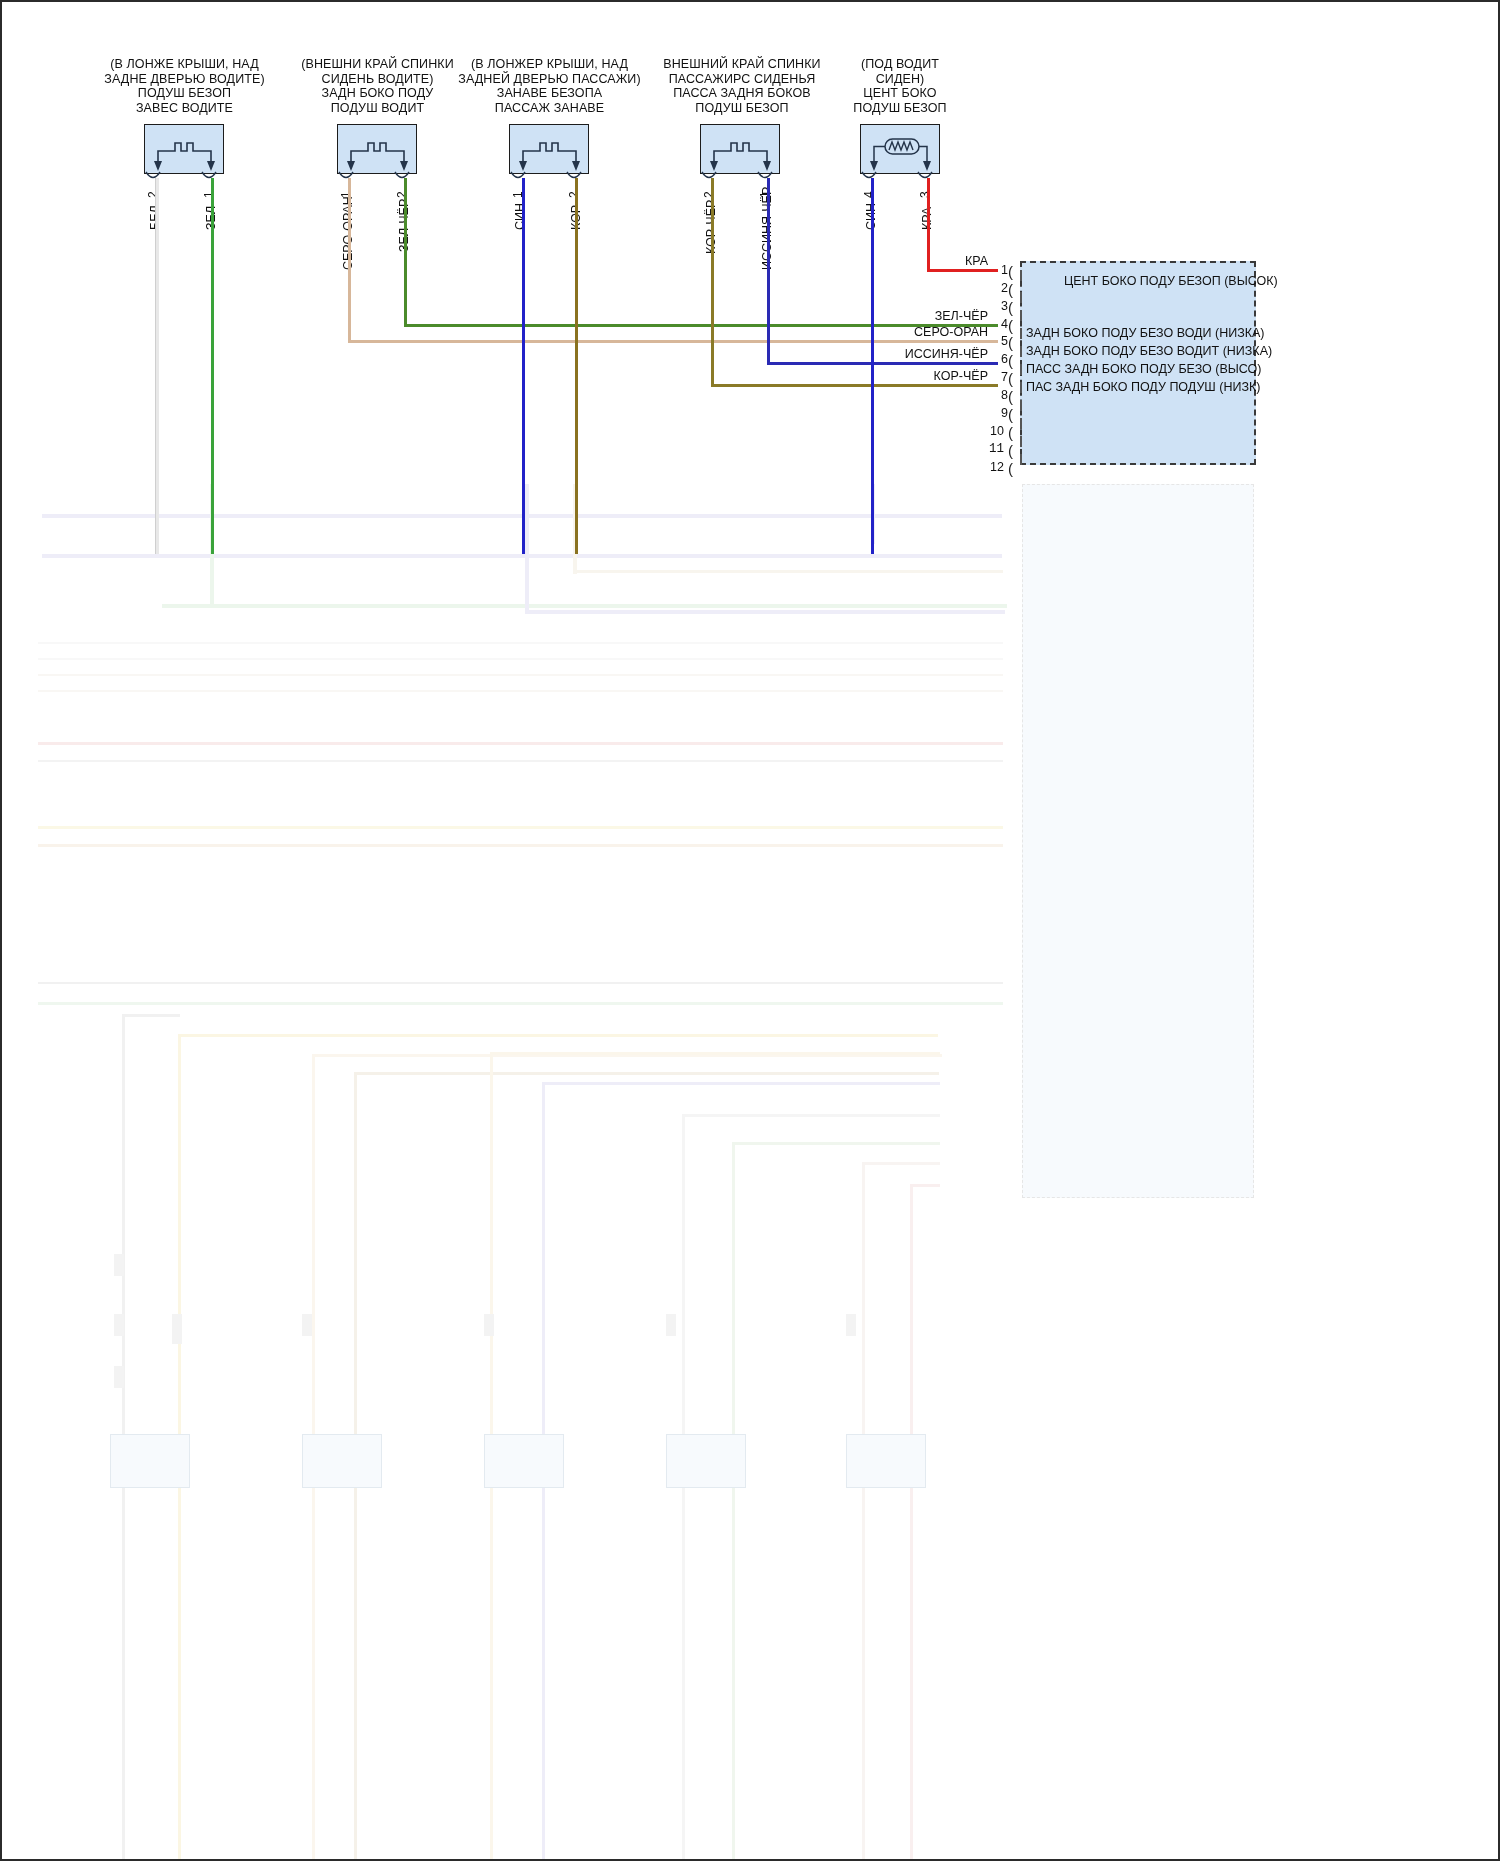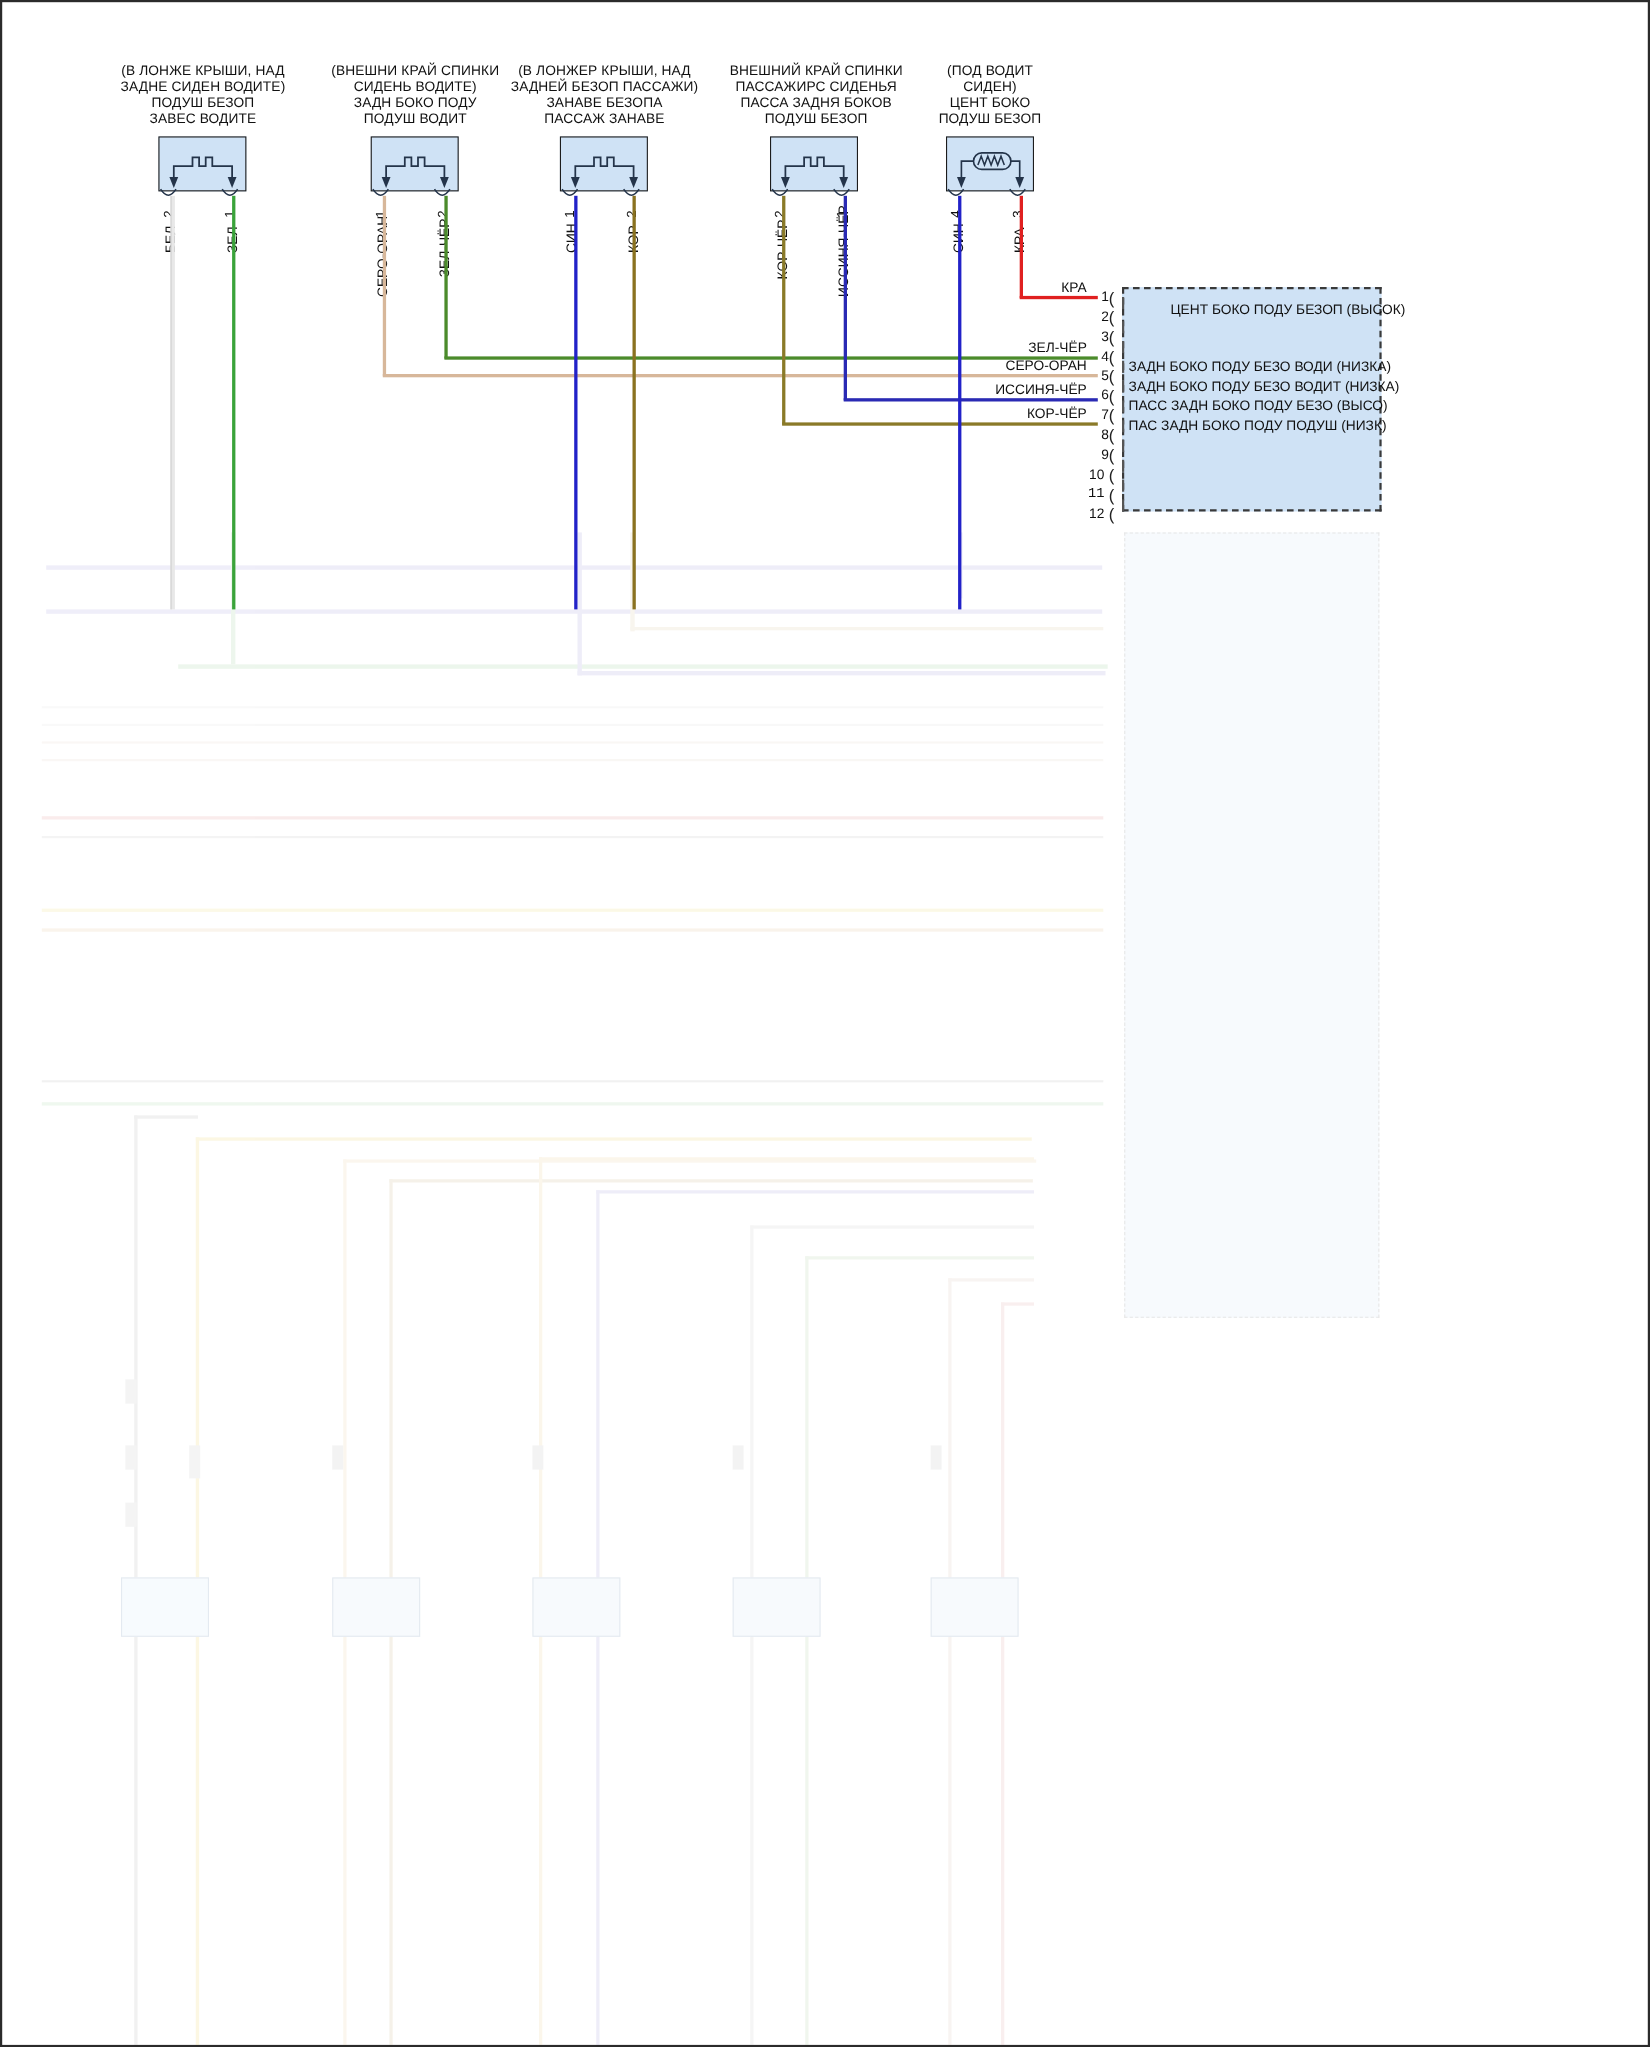--- a/index.html
+++ b/index.html
@@ -178,21 +178,21 @@
     <div class="gband" style="left:112px;top:812px;width:10px;height:22px;background:#bbb;"></div>
     <div class="gband" style="left:170px;top:760px;width:10px;height:30px;background:#bbb;"></div>
     <div class="gband" style="left:300px;top:760px;width:10px;height:22px;background:#bbb;"></div>
     <div class="gband" style="left:482px;top:760px;width:10px;height:22px;background:#bbb;"></div>
     <div class="gband" style="left:664px;top:760px;width:10px;height:22px;background:#bbb;"></div>
     <div class="gband" style="left:844px;top:760px;width:10px;height:22px;background:#bbb;"></div>
   </div>
 
   <div class="comp-title" style="left:95px;top:55px;width:175px;">
     <div>(В ЛОНЖЕ КРЫШИ, НАД</div>
-    <div>ЗАДНЕ СИДЕН ВОДИТЕ)</div>
+    <div>ЗАДНЕ ДВЕРЬЮ ВОДИТЕ)</div>
     <div>ПОДУШ БЕЗОП</div>
     <div>ЗАВЕС ВОДИТЕ</div>
   </div>
   <div class="sensor" style="left:142px;top:122px;width:80px;height:50px;">
     <svg width="80" height="50" viewBox="0 0 80 50">
       <polyline points="13,40 13,26 30,26 30,18 36,18 36,26 42,26 42,18 48,18 48,26 66,26 66,40" fill="none" stroke="#24344a" stroke-width="1.6"></polyline>
       <polygon points="13,46 9,36 17,36" fill="#24344a"></polygon>
       <polygon points="66,46 62,36 70,36" fill="#24344a"></polygon>
     </svg>
   </div>
@@ -236,21 +236,21 @@
   <div class="vlabel" style="left:395px;top:250px;">ЗЕЛ-ЧЁР</div>
 
   <div class="wire" style="left:346px;top:176px;width:2.5px;height:164px;background:#d7b79a;"></div>
   <div class="wire" style="left:346px;top:338px;width:650px;height:2.5px;background:#d7b79a;"></div>
 
   <div class="wire" style="left:402px;top:176px;width:2.5px;height:148px;background:#4b8b2b;"></div>
   <div class="wire" style="left:402px;top:322px;width:594px;height:2.5px;background:#4b8b2b;"></div>
 
   <div class="comp-title" style="left:455px;top:55px;width:185px;">
     <div>(В ЛОНЖЕР КРЫШИ, НАД</div>
-    <div>ЗАДНЕЙ БЕЗОП ПАССАЖИ)</div>
+    <div>ЗАДНЕЙ ДВЕРЬЮ ПАССАЖИ)</div>
     <div>ЗАНАВЕ БЕЗОПА</div>
     <div>ПАССАЖ ЗАНАВЕ</div>
   </div>
   <div class="sensor" style="left:507px;top:122px;width:80px;height:50px;">
     <svg width="80" height="50" viewBox="0 0 80 50">
       <polyline points="13,40 13,26 30,26 30,18 36,18 36,26 42,26 42,18 48,18 48,26 66,26 66,40" fill="none" stroke="#24344a" stroke-width="1.6"></polyline>
       <polygon points="13,46 9,36 17,36" fill="#24344a"></polygon>
       <polygon points="66,46 62,36 70,36" fill="#24344a"></polygon>
     </svg>
   </div>

